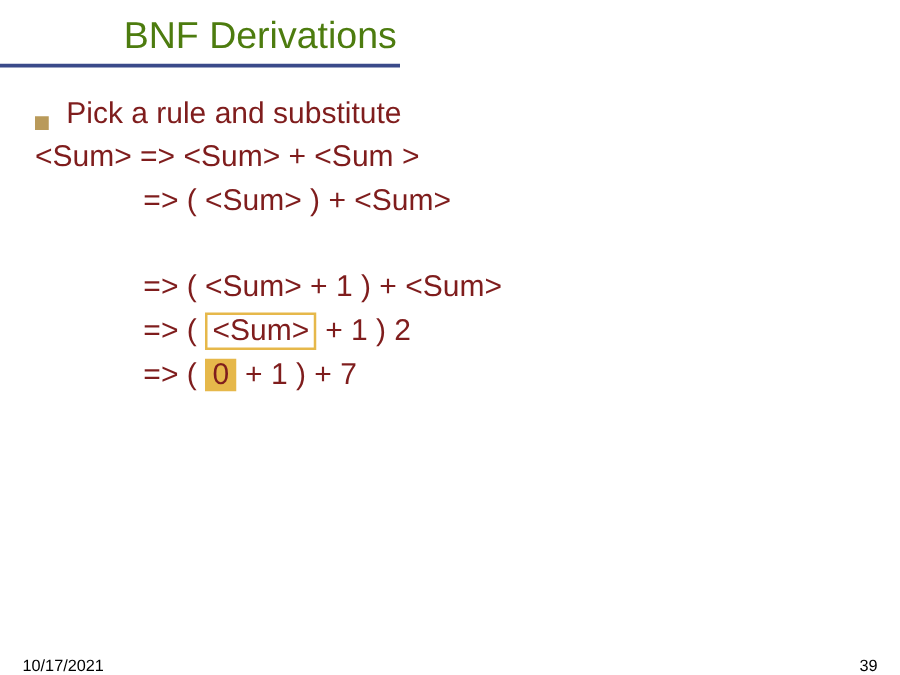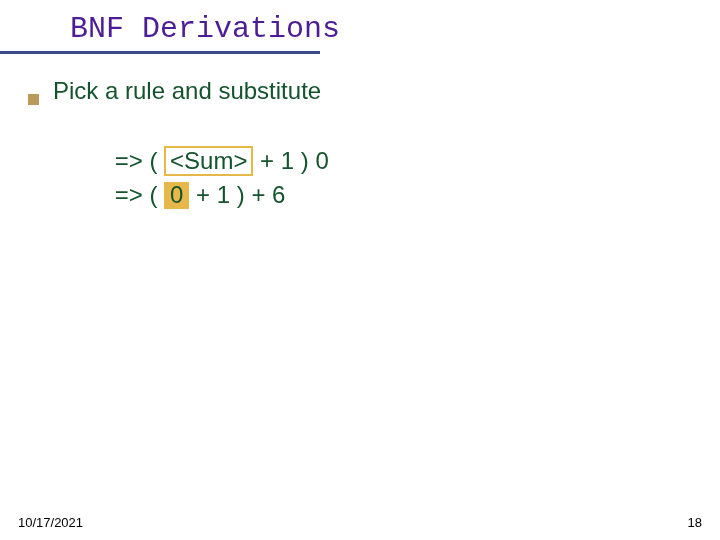--- a/index.html
+++ b/index.html
@@ -18,27 +18,28 @@
   .title-underline {
     position: absolute;
     left: 0;
     bottom: 0;
     height: 3px;
     width: 320px;
     background: #3a4a8a;
   }
   .title-text {
     font-size: 30px;
-    color: #4c1d95;
-    font-family: Liberation Mono, monospace;
+    color: #4d7c0f;
+    font-family: Liberation Sans, sans-serif;
+    margin-left: 29px;
   }
   .content {
     padding: 20px 20px 0 28px;
     font-size: 24px;
-    color: #14532d;
+    color: #7f1d1d;
     line-height: 1.45;
     font-family: Verdana, sans-serif;
   }
   .bullet-row {
     display: flex;
     align-items: baseline;
   }
   .bullet-sq {
     width: 11px;
     height: 11px;
@@ -71,21 +72,21 @@
     line-height: 1.1;
   }
   .hl-fill {
     display: inline-block;
     background: #e6b84a;
     padding: 0 6px;
     line-height: 1.1;
   }
   .footer {
     position: absolute;
-    bottom: 10px;
+    bottom: 0;
     left: 18px;
     right: 18px;
     display: flex;
     justify-content: space-between;
     font-size: 13px;
     color: #000;
     font-family: Arial, sans-serif;
   }
 </style>
 </head>
@@ -98,23 +99,26 @@
 
 <div class="content">
 
   <div class="bullet-row">
     <span class="bullet-sq"></span>
     <span>Pick a rule and substitute</span>
   </div>
 
 
   <div class="deriv">
+    <div class="deriv-row"><span>&lt;Sum&gt; </span><span>=&gt; &lt;Sum&gt; + &lt;Sum &gt;</span></div>
+    <div class="deriv-row"><span>             </span><span>=&gt; ( &lt;Sum&gt; ) + &lt;Sum&gt;</span></div>
     <div class="deriv-row"><span>             </span></div>
-    <div class="deriv-row"><span>             </span><span>=&gt; ( </span><span class="hl-box">&lt;Sum&gt;</span><span> + 1 ) 0</span></div>
-    <div class="deriv-row"><span>             </span><span>=&gt; ( </span><span class="hl-fill">0</span><span> + 1 ) + 6</span></div>
+    <div class="deriv-row"><span>             </span><span>=&gt; ( &lt;Sum&gt; + 1 ) + &lt;Sum&gt;</span></div>
+    <div class="deriv-row"><span>             </span><span>=&gt; ( </span><span class="hl-box">&lt;Sum&gt;</span><span> + 1 ) 2</span></div>
+    <div class="deriv-row"><span>             </span><span>=&gt; ( </span><span class="hl-fill">0</span><span> + 1 ) + 7</span></div>
   </div>
 
 </div>
 
 <div class="footer">
   <span>10/17/2021</span>
-  <span>18</span>
+  <span>39</span>
 </div>
 
 </body></html>

